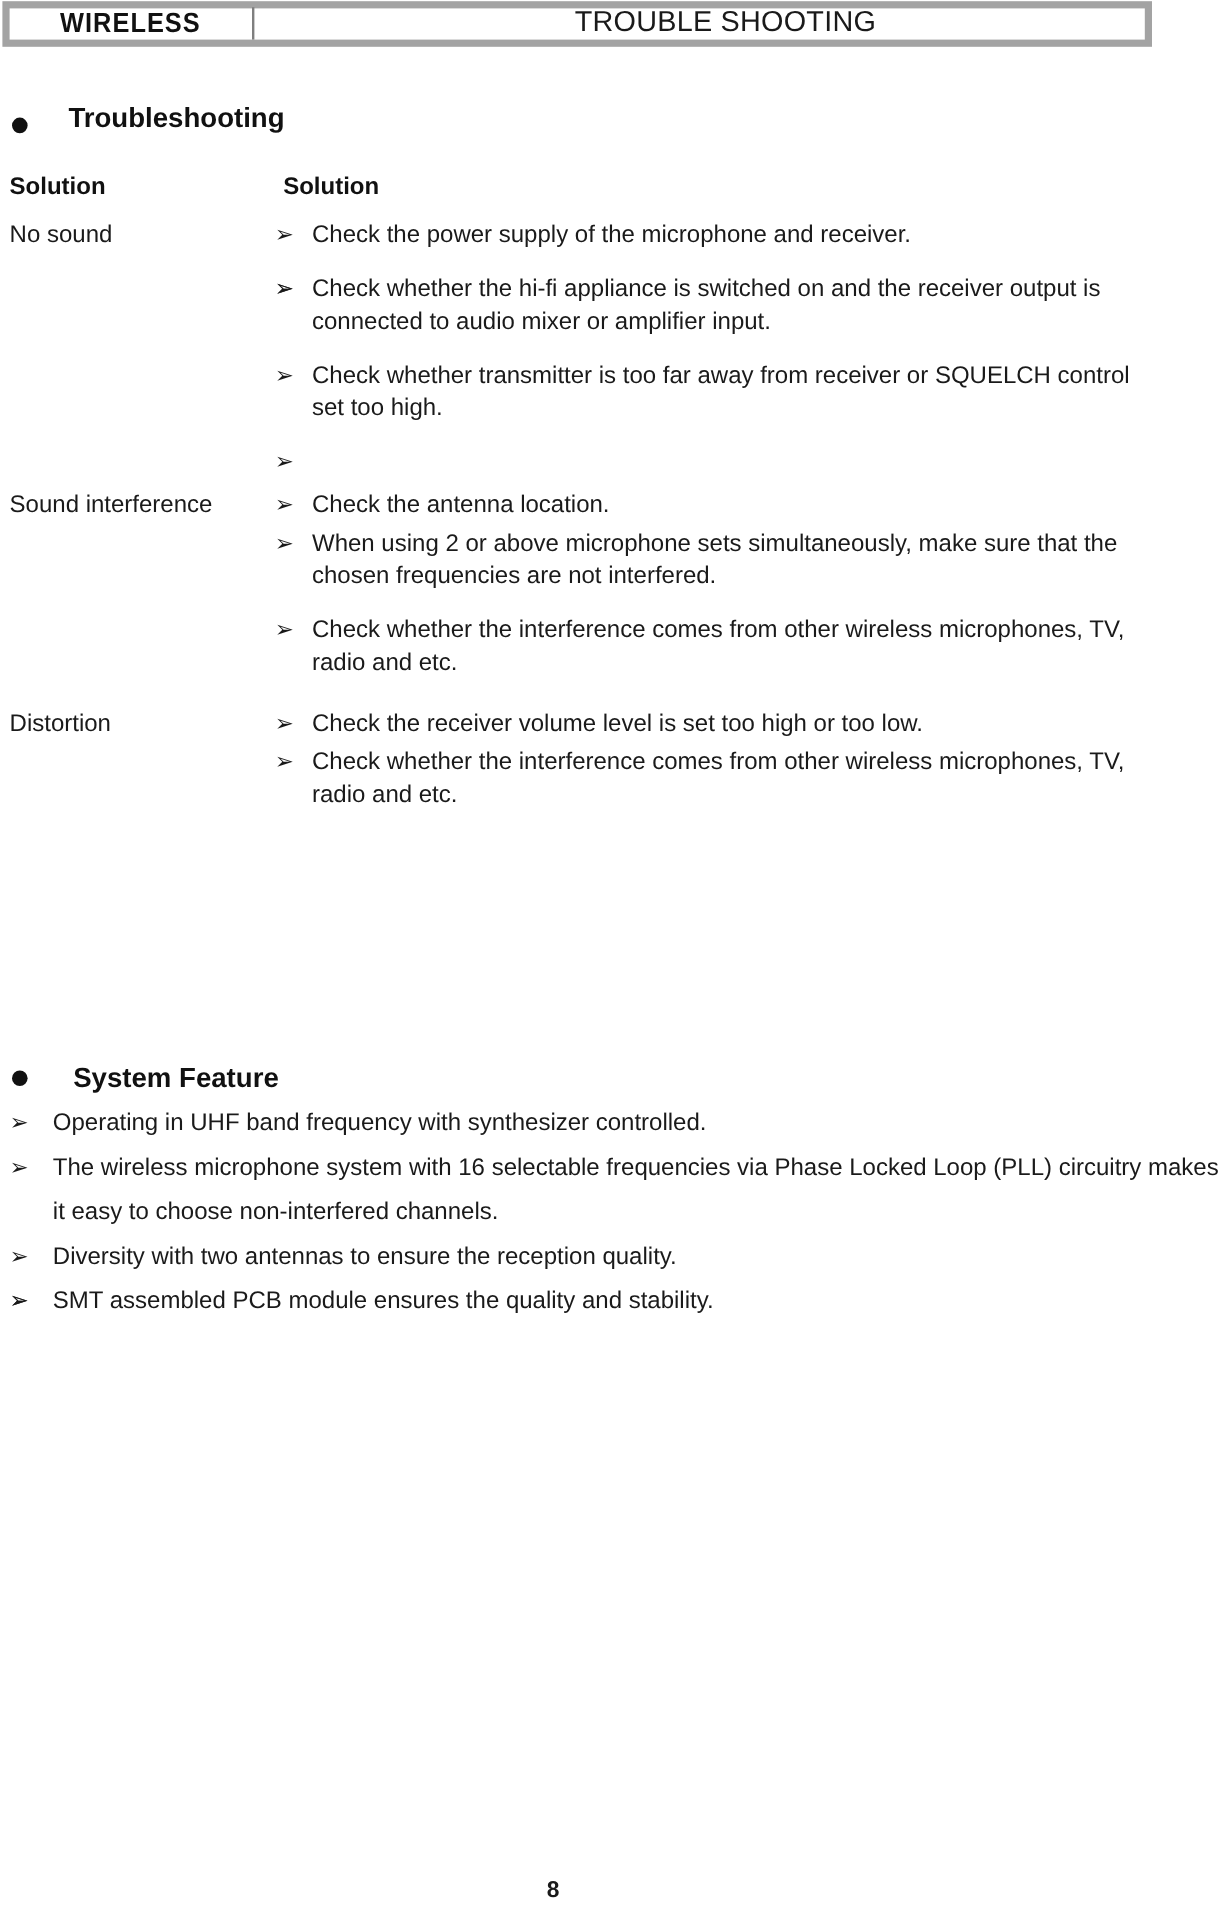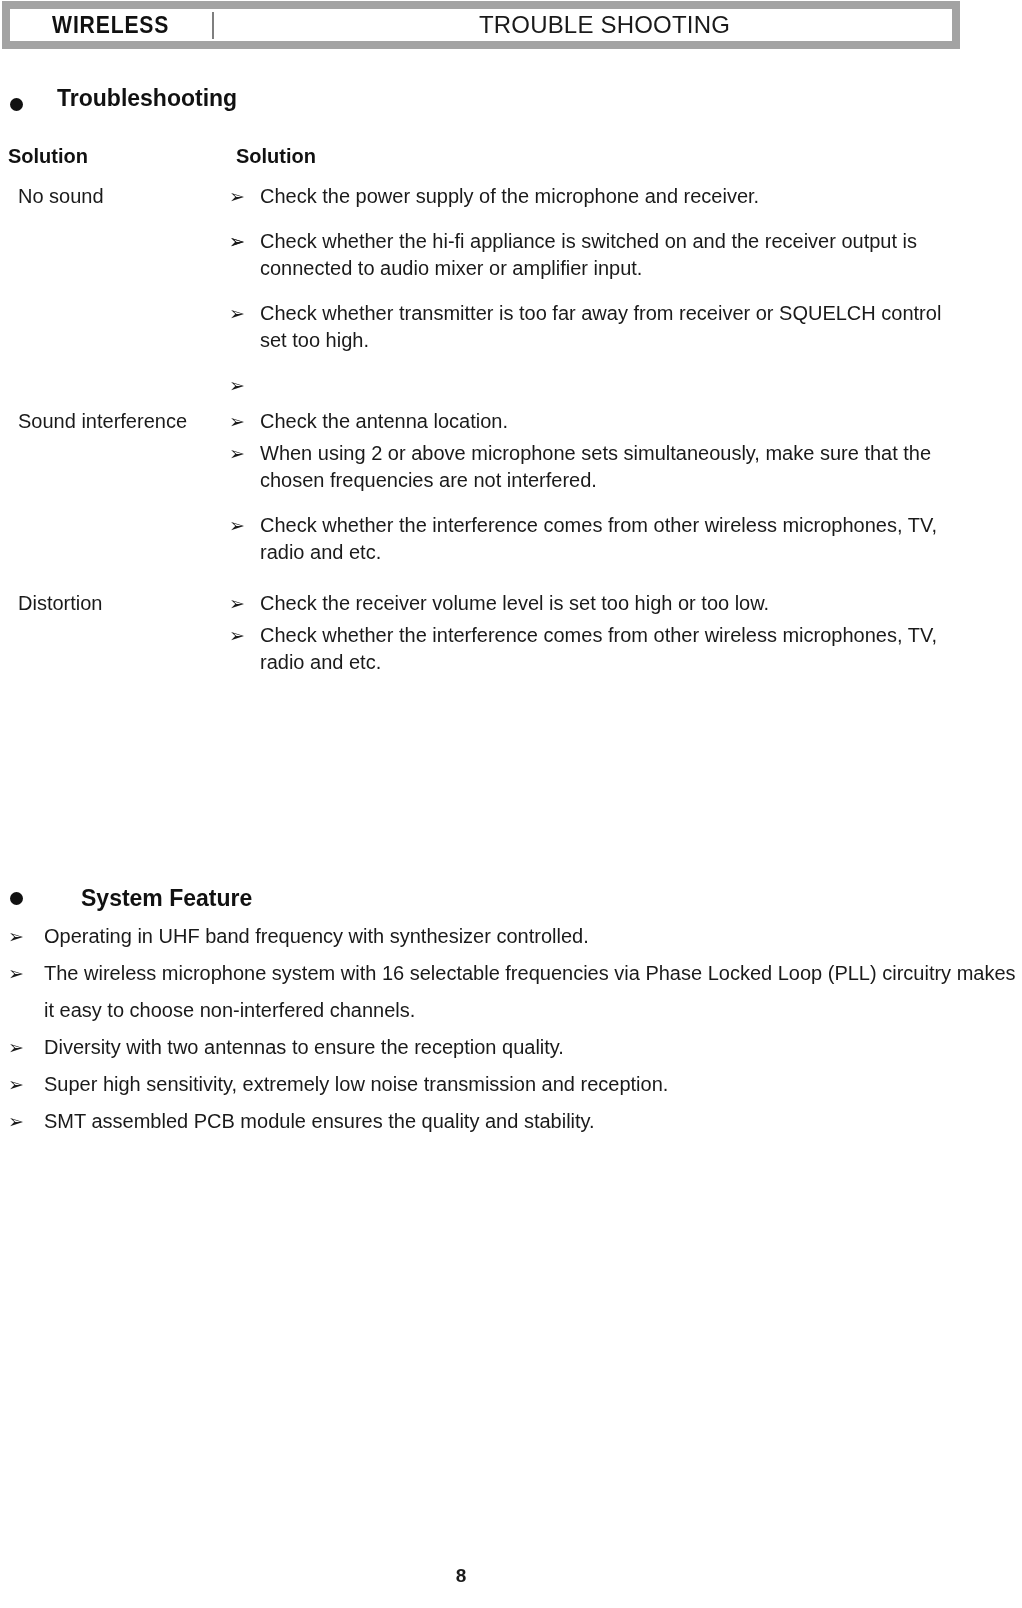--- a/index.html
+++ b/index.html
@@ -24,25 +24,25 @@
     box-sizing: border-box;
     overflow: hidden;
   }
 
   
   .header-box {
     position: absolute;
     left: 2px;
     top: 1px;
     width: 958px;
-    height: 48px;
-    border: 8px solid #a3a3a3;
-    box-sizing: border-box;
-    display: flex;
-    align-items: center;
+    height: 38px;
+    border: 6px solid #a3a3a3;
+    box-sizing: border-box;
+    display: flex;
+    align-items: flex-end;
     background: #ffffff;
   }
   .header-brand-cell {
     width: 204px;
     flex: 0 0 204px;
     border-right: 2px solid #7f7f7f;
     display: flex;
     align-items: center;
     justify-content: center;
     box-sizing: border-box;
@@ -91,21 +91,21 @@
     top: -1px;
   }
   .section-heading .heading-label {
     display: inline-block;
   }
 
   #heading-troubleshooting { left: 10px; top: 85px; align-items: flex-end; }
   #heading-troubleshooting .heading-label { margin-left: 34px; }
 
   #heading-system-feature { left: 10px; top: 885px; }
-  #heading-system-feature .heading-label { margin-left: 58px; }
+  #heading-system-feature .heading-label { margin-left: 38px; }
 
   
   .col-headers {
     position: absolute;
     left: 8px;
     top: 145px;
     width: 960px;
     font-weight: bold;
     font-size: 20px;
     color: #111111;
@@ -129,21 +129,21 @@
     width: 1022px;
   }
   .tbl-row {
     position: relative;
     display: flex;
     align-items: flex-start;
   }
   .tbl-row .problem-cell {
     flex: 0 0 229px;
     width: 229px;
-    padding-left: 18px;
+    padding-left: 8px;
     box-sizing: border-box;
     font-size: 20px;
     line-height: 27px;
     color: #1a1a1a;
     white-space: nowrap;
   }
   .tbl-row .solution-cell {
     flex: 1 1 auto;
     padding-right: 56px;
     box-sizing: border-box;
@@ -308,21 +308,20 @@
     <div class="feat-item">
       <span class="arrow-marker">➢</span>
       <span>The wireless microphone system with 16 selectable frequencies via Phase Locked Loop (PLL) circuitry makes it easy to choose non-interfered channels.</span>
     </div>
     <div class="feat-item">
       <span class="arrow-marker">➢</span>
       <span>Diversity with two antennas to ensure the reception quality.</span>
     </div>
     <div class="feat-item">
       <span class="arrow-marker">➢</span>
-      <span>Super high sensitivity, extremely low noise transmission and reception.</span>
     </div>
     <div class="feat-item">
       <span class="arrow-marker">➢</span>
       <span>SMT assembled PCB module ensures the quality and stability.</span>
     </div>
   </div>
 
   <div class="page-number">8</div>
 
 </div>

